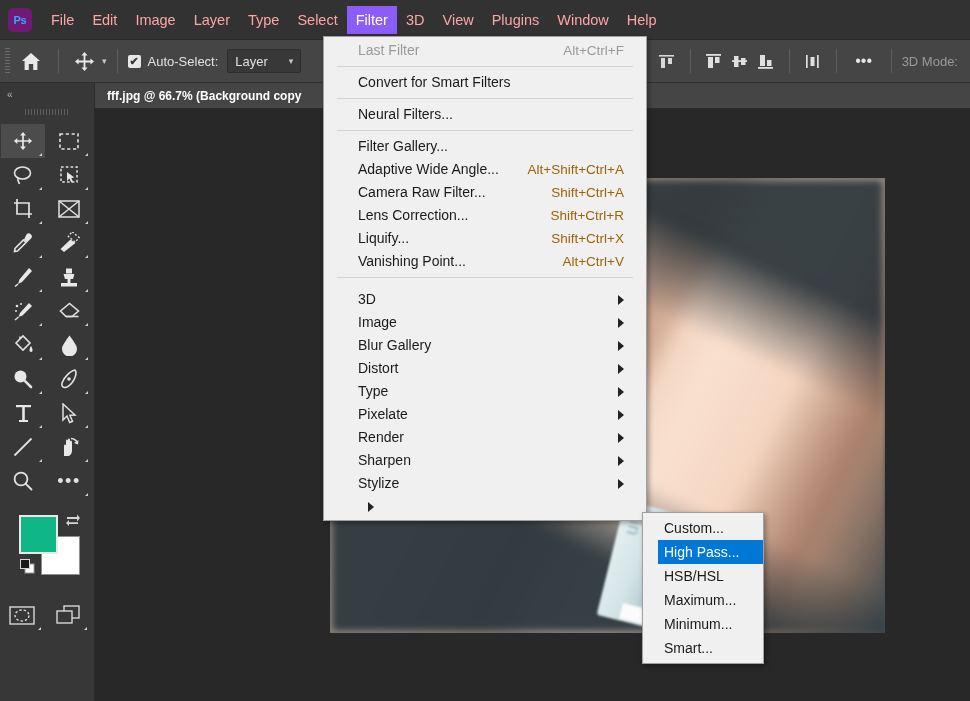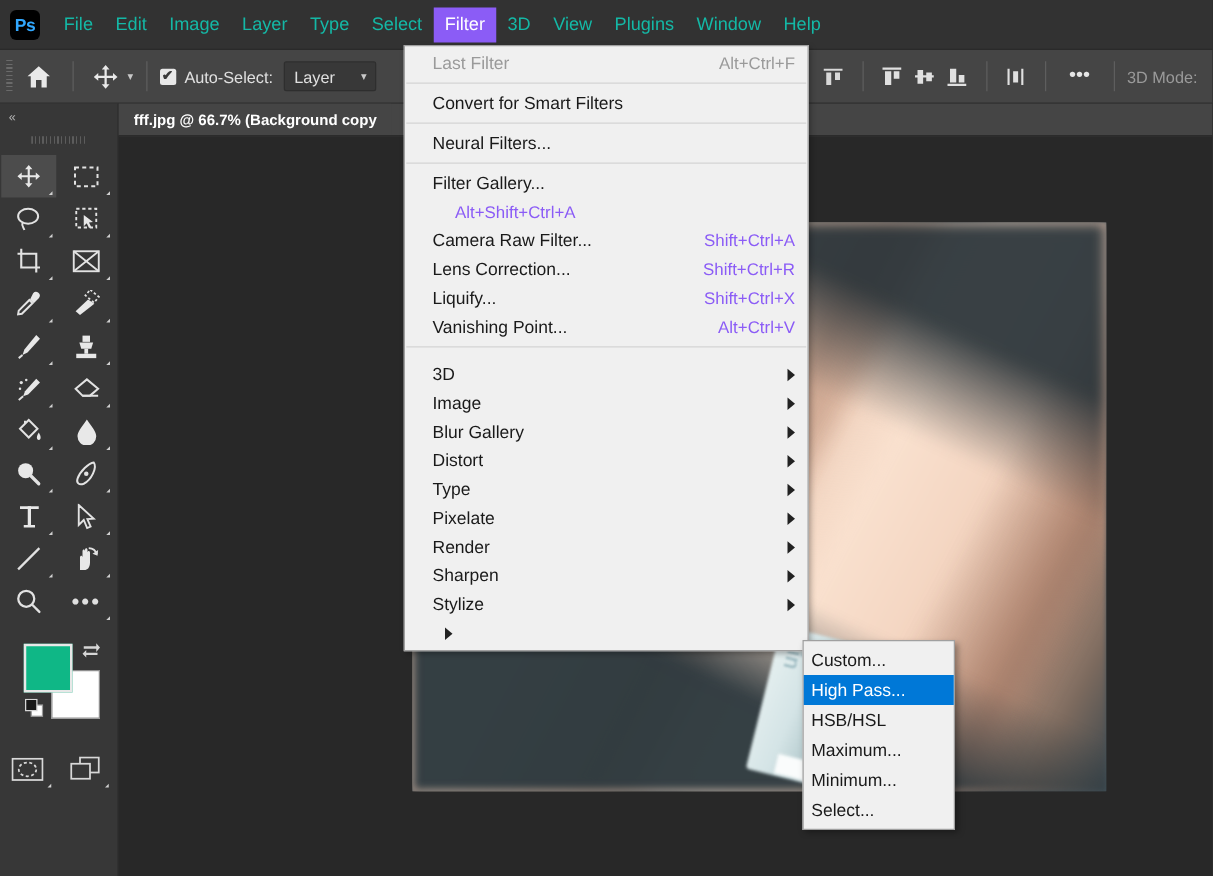--- a/index.html
+++ b/index.html
@@ -14,28 +14,28 @@
 
   
   #menubar {
     position: absolute; left: 0; top: 0; width: 970px; height: 40px;
     background: #323232;
     display: flex; align-items: center;
     border-bottom: 1px solid #2a2a2a;
   }
   #ps-logo {
     width: 24px; height: 24px; margin-left: 8px; margin-right: 10px;
-    background: #000000; border-radius: 5px;
+    background: #701a75; border-radius: 5px;
     display: flex; align-items: center; justify-content: center;
-    color: #31a8ff; font-size: 14px; font-weight: bold;
+    color: #31a8ff; font-size: 11px; font-weight: bold;
     font-family: "Liberation Sans", sans-serif;
     letter-spacing: -0.3px;
   }
   .menu-item {
-    padding: 5px 9px; font-size: 14.5px; color: #14b8a6;
+    padding: 5px 9px; font-size: 14.5px; color: #fca5a5;
     cursor: default; line-height: 18px;
   }
   .menu-item.active { background: #8b5cf6; color: #ffffff; }
 
   
   #optionsbar {
     position: absolute; left: 0; top: 40px; width: 970px; height: 43px;
     background: #454545;
     display: flex; align-items: center;
     border-bottom: 1px solid #2f2f2f;
@@ -207,29 +207,29 @@
   #doc-right-edge {
     position: absolute; right: 0; top: 26px; width: 0px; height: 592px;
   }
 
   
   #filter-menu {
     position: absolute; left: 323px; top: 36px; width: 324px;
     background: #f0f0f0;
     border: 1px solid #a0a0a0;
     box-shadow: 2px 2px 5px rgba(0,0,0,0.35);
-    padding: 2px 0;
+    padding: 2px 12px;
     font-size: 14px; color: #1a1a1a;
   }
   .mrow {
     display: flex; align-items: center; height: 23px;
     padding: 0 10px 0 22px; white-space: nowrap; position: relative;
   }
   .mrow .mlabel { flex: 1; line-height: 23px; }
-  .mrow .maccel { color: #8b5cf6; font-size: 13.5px; margin-left: 18px; }
+  .mrow .maccel { color: #a16207; font-size: 13.5px; margin-left: 18px; }
   .mrow.disabled .mlabel, .mrow.disabled .maccel { color: #9a9a9a; }
   .mrow.highlight { background: #0078d7; }
   .mrow.highlight .mlabel, .mrow.highlight .maccel { color: #ffffff; }
   .msep { height: 1px; background: #d4d4d4; margin: 4px 1px; }
   .arrow {
     width: 0; height: 0; margin-left: 10px;
     border-top: 5px solid transparent;
     border-bottom: 5px solid transparent;
     border-left: 6.5px solid #222222;
   }
@@ -238,21 +238,21 @@
 
   
   #other-submenu {
     position: absolute; left: 642px; top: 512px; width: 122px;
     background: #f0f0f0;
     border: 1px solid #a0a0a0;
     box-shadow: 2px 2px 5px rgba(0,0,0,0.35);
     padding: 3px 0;
     font-size: 14px; color: #1a1a1a;
   }
-  #other-submenu .mrow { padding: 0 8px 0 6px; height: 24px; }
+  #other-submenu .mrow { padding: 0 8px 0 6px; height: 24px; margin-left: 15px; }
   #other-submenu .mrow .mlabel { line-height: 24px; }
 </style>
 </head>
 <body>
 
 <div id="app">
 
   <div id="menubar">
     <div id="ps-logo">Ps</div>
     <div class="menu-item">File</div>
@@ -585,20 +585,21 @@
     <div class="mrow">
       <span class="mlabel">Neural Filters...</span>
     </div>
     <div class="msep"></div>
 
     <div class="mrow">
       <span class="mlabel">Filter Gallery...</span>
       <span class="maccel"></span>
     </div>
     <div class="mrow">
+      <span class="mlabel">Adaptive Wide Angle...</span>
       <span class="maccel">Alt+Shift+Ctrl+A</span>
     </div>
     <div class="mrow">
       <span class="mlabel">Camera Raw Filter...</span>
       <span class="maccel">Shift+Ctrl+A</span>
     </div>
     <div class="mrow">
       <span class="mlabel">Lens Correction...</span>
       <span class="maccel">Shift+Ctrl+R</span>
     </div>
@@ -664,17 +665,17 @@
     <div class="mrow">
       <span class="mlabel">HSB/HSL</span>
     </div>
     <div class="mrow">
       <span class="mlabel">Maximum...</span>
     </div>
     <div class="mrow">
       <span class="mlabel">Minimum...</span>
     </div>
     <div class="mrow">
-      <span class="mlabel">Select...</span>
+      <span class="mlabel">Smart...</span>
     </div>
   </div>
 
 </div>
 
 </body></html>

